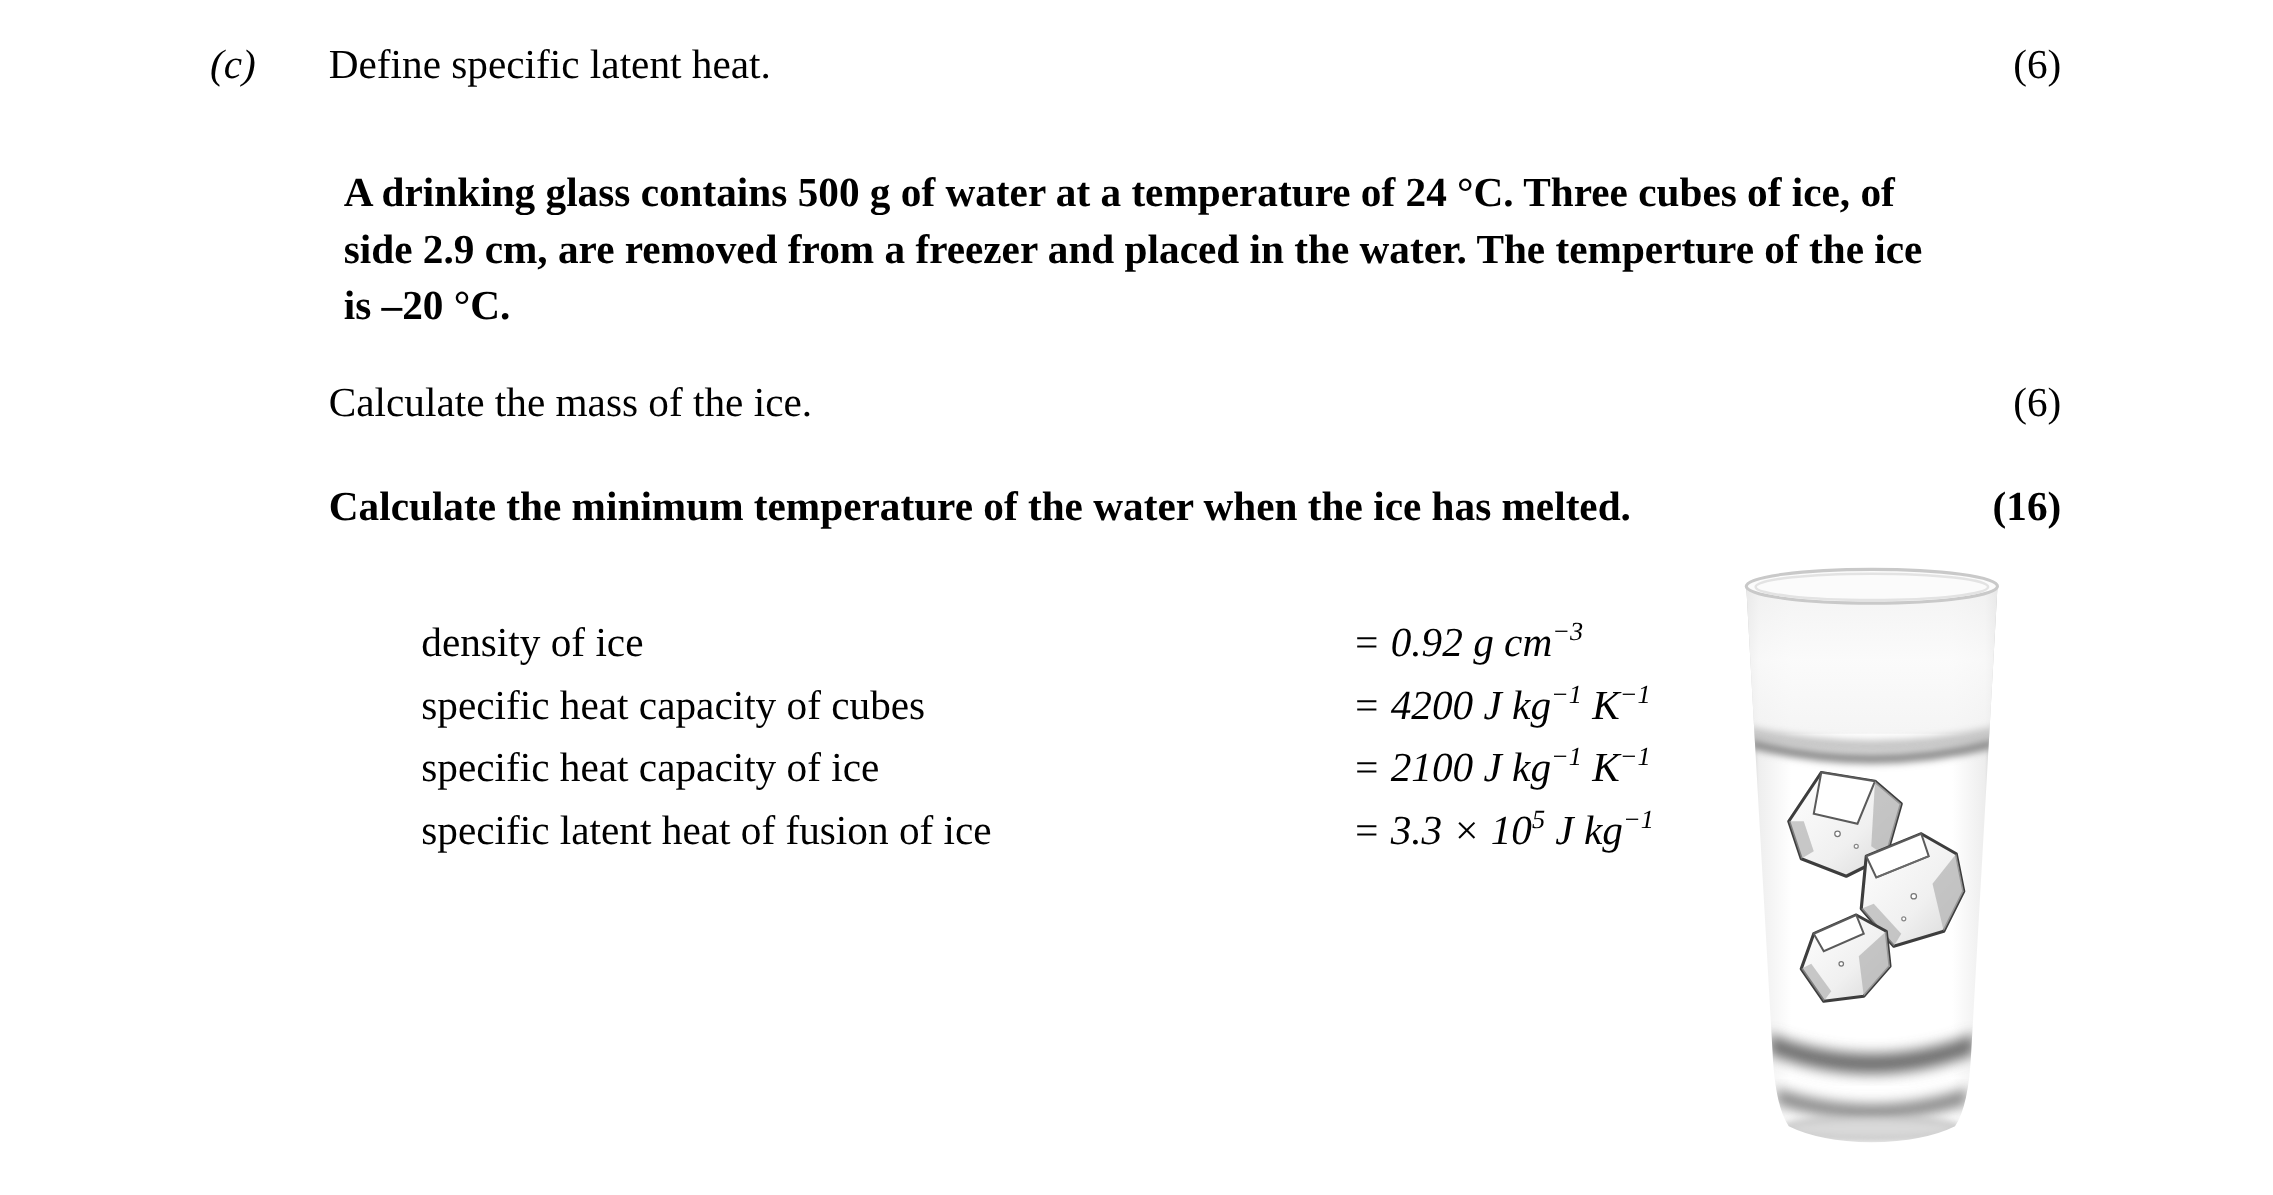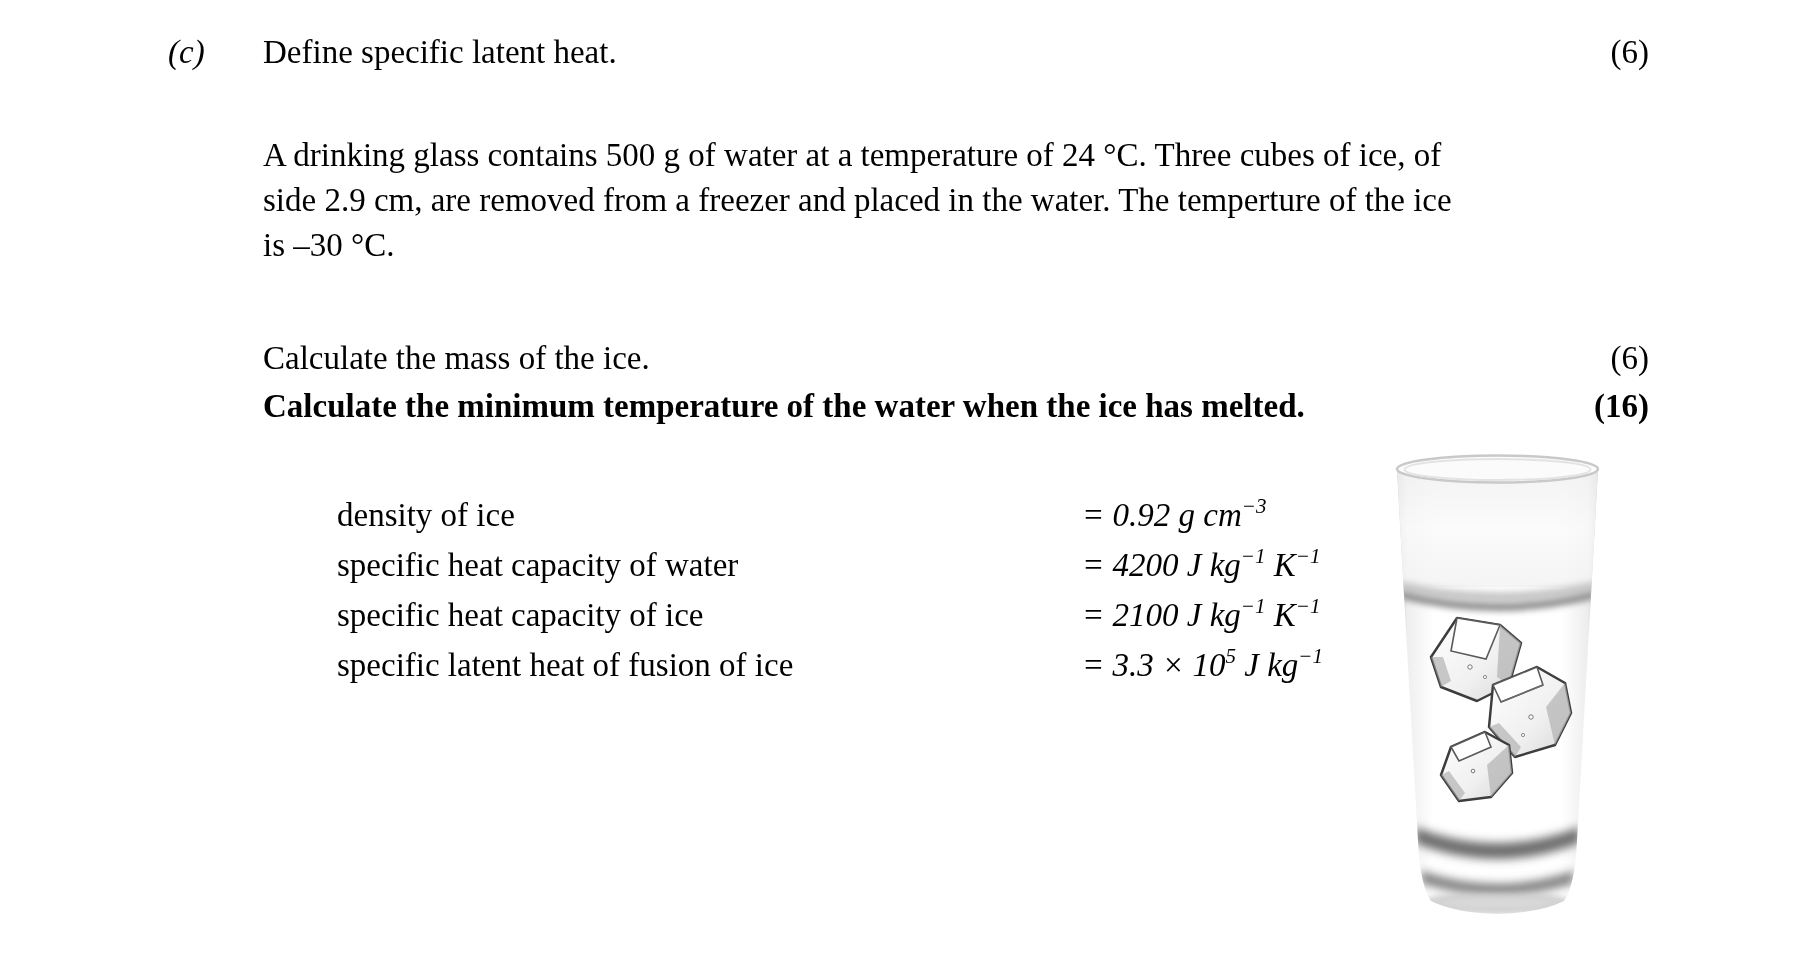--- a/index.html
+++ b/index.html
@@ -18,21 +18,21 @@
   .part-label { font-style: italic; }
   .marks {
     position: absolute;
     right: 169px;
     top: 0;
     text-align: right;
   }
   .qrow { left: 0; right: 0; height: 45px; line-height: 45px; }
   .qrow .qtext { position: absolute; left: 263px; top: 0; }
   .qrow .part-label { position: absolute; left: 168px; top: 0; }
-  .para { left: 263px; top: 133px; }
+  .para { left: 275px; top: 133px; font-weight: bold; }
   .para .pline { height: 45px; line-height: 45px; white-space: nowrap; }
   .constants { left: 0; top: 490px; }
   .crow { position: absolute; left: 0; height: 50px; line-height: 50px; white-space: nowrap; }
   .crow .clabel { position: absolute; left: 337px; text-align: right; }
   .crow .cvalue { position: absolute; left: 1082px; font-style: italic; }
   sup {
     font-size: 21px;
     line-height: 0;
     vertical-align: baseline;
     position: relative;
@@ -47,40 +47,40 @@
 
   <div class="abs qrow" style="top:30px;">
     <span class="part-label">(c)</span>
     <span class="qtext">Define specific latent heat.</span>
     <span class="marks">(6)</span>
   </div>
 
   <div class="abs para">
     <div class="pline">A drinking glass contains 500 g of water at a temperature of 24 °C. Three cubes of ice, of</div>
     <div class="pline">side 2.9 cm, are removed from a freezer and placed in the water. The temperture of the ice</div>
-    <div class="pline">is –30 °C.</div>
+    <div class="pline">is –20 °C.</div>
   </div>
 
-  <div class="abs qrow" style="top:301px;margin-top:35px;">
+  <div class="abs qrow" style="top:301px;">
     <span class="qtext">Calculate the mass of the ice.</span>
     <span class="marks">(6)</span>
   </div>
 
   <div class="abs qrow" style="top:384px;font-weight:bold;">
     <span class="qtext">Calculate the minimum temperature of the water when the ice has melted.</span>
     <span class="marks">(16)</span>
   </div>
 
   <div class="abs constants">
     <div class="crow" style="top:0px;">
       <span class="clabel">density of ice</span>
       <span class="cvalue"><span>= 0.92 g cm</span><sup>−3</sup></span>
     </div>
     <div class="crow" style="top:50px;">
-      <span class="clabel">specific heat capacity of water</span>
+      <span class="clabel">specific heat capacity of cubes</span>
       <span class="cvalue"><span>= 4200 J kg</span><sup>−1</sup><span> K</span><sup>−1</sup></span>
     </div>
     <div class="crow" style="top:100px;">
       <span class="clabel">specific heat capacity of ice</span>
       <span class="cvalue"><span>= 2100 J kg</span><sup>−1</sup><span> K</span><sup>−1</sup></span>
     </div>
     <div class="crow" style="top:150px;">
       <span class="clabel">specific latent heat of fusion of ice</span>
       <span class="cvalue"><span>= 3.3 × 10</span><sup>5</sup><span> J kg</span><sup>−1</sup></span>
     </div>

